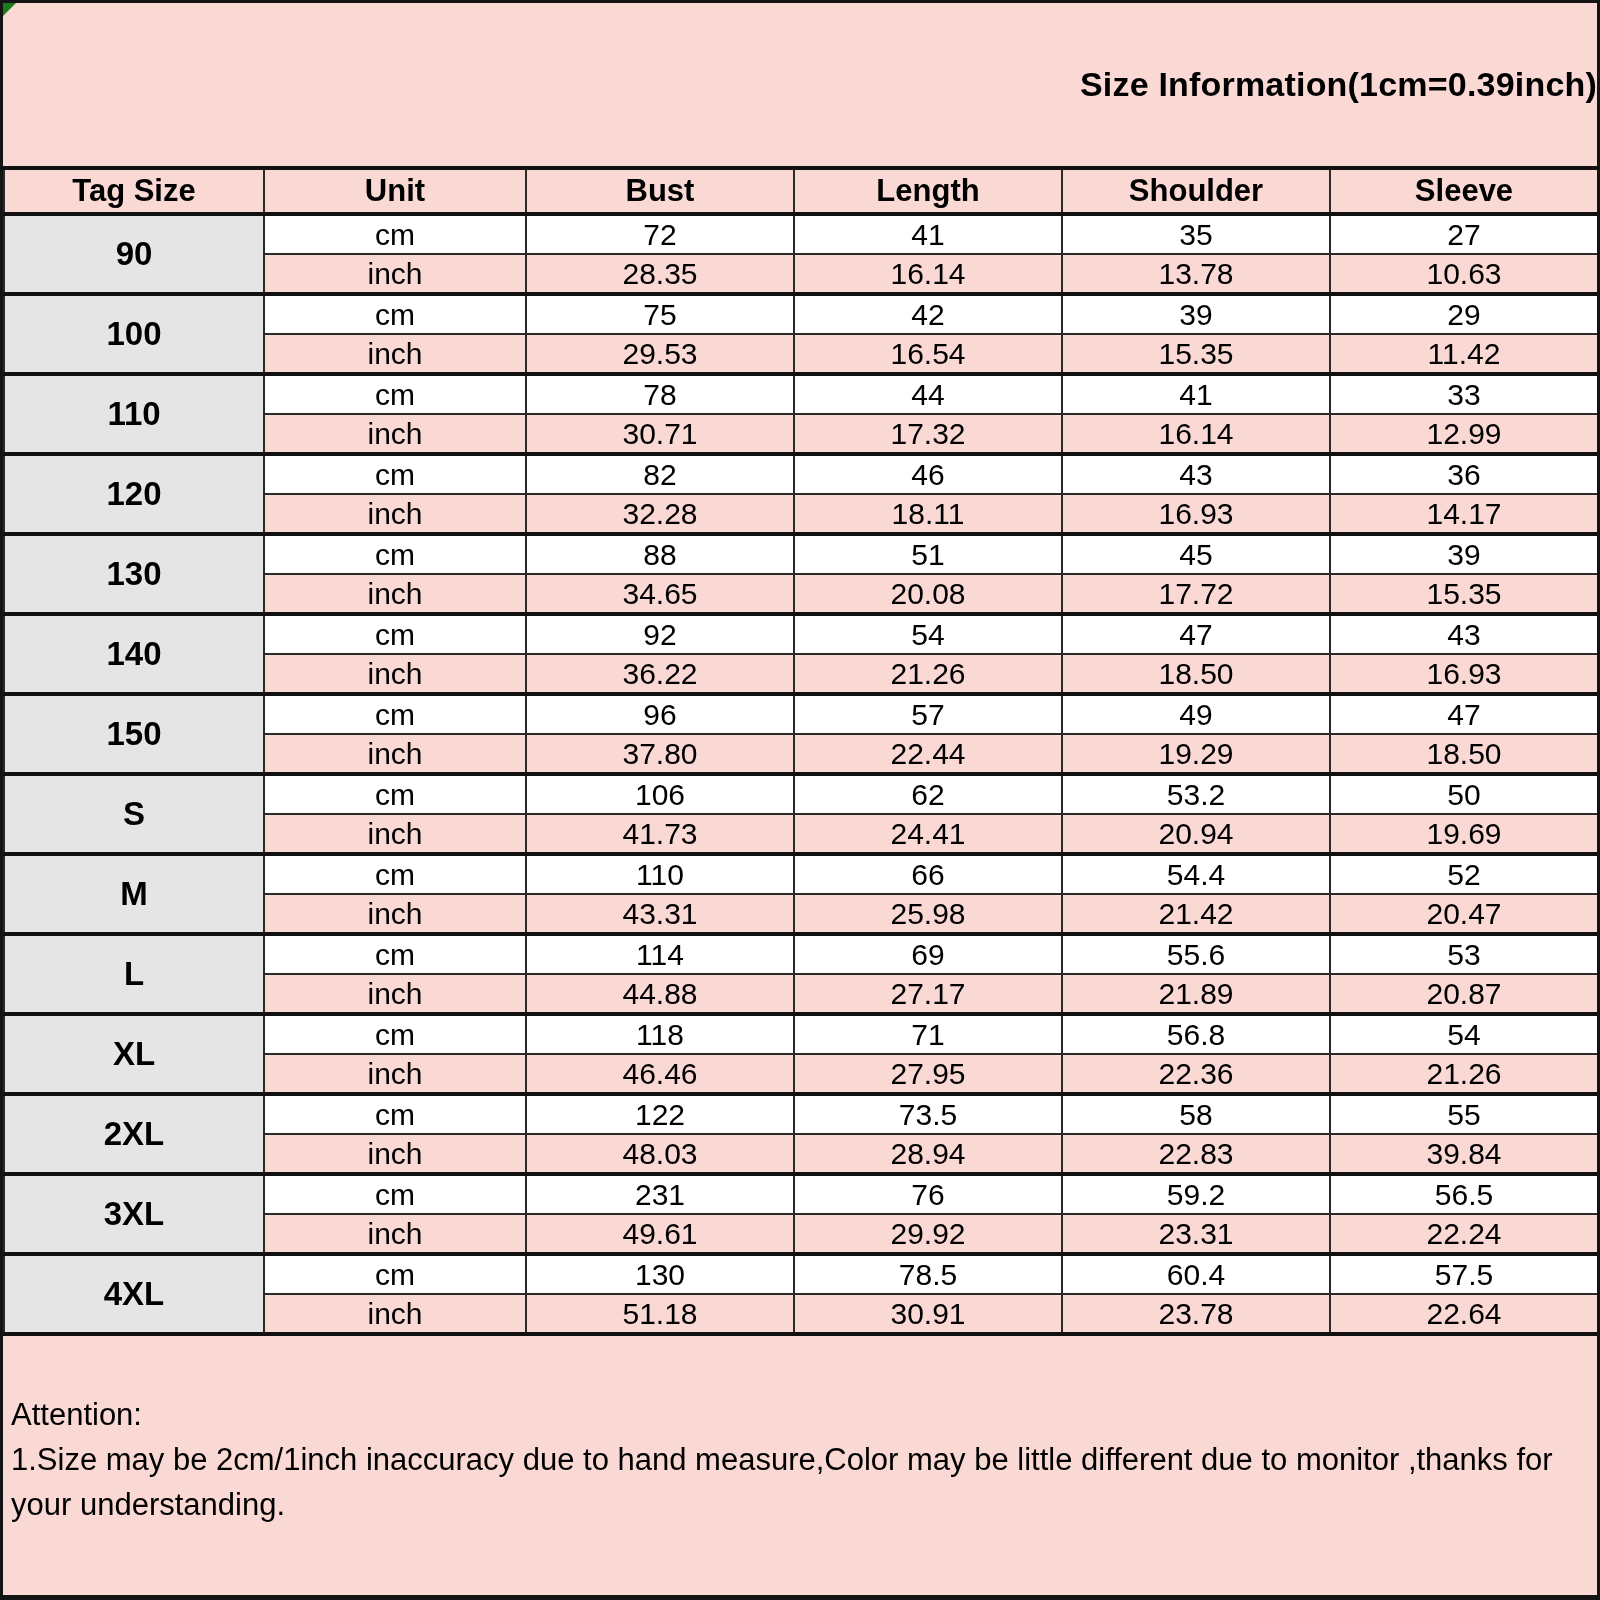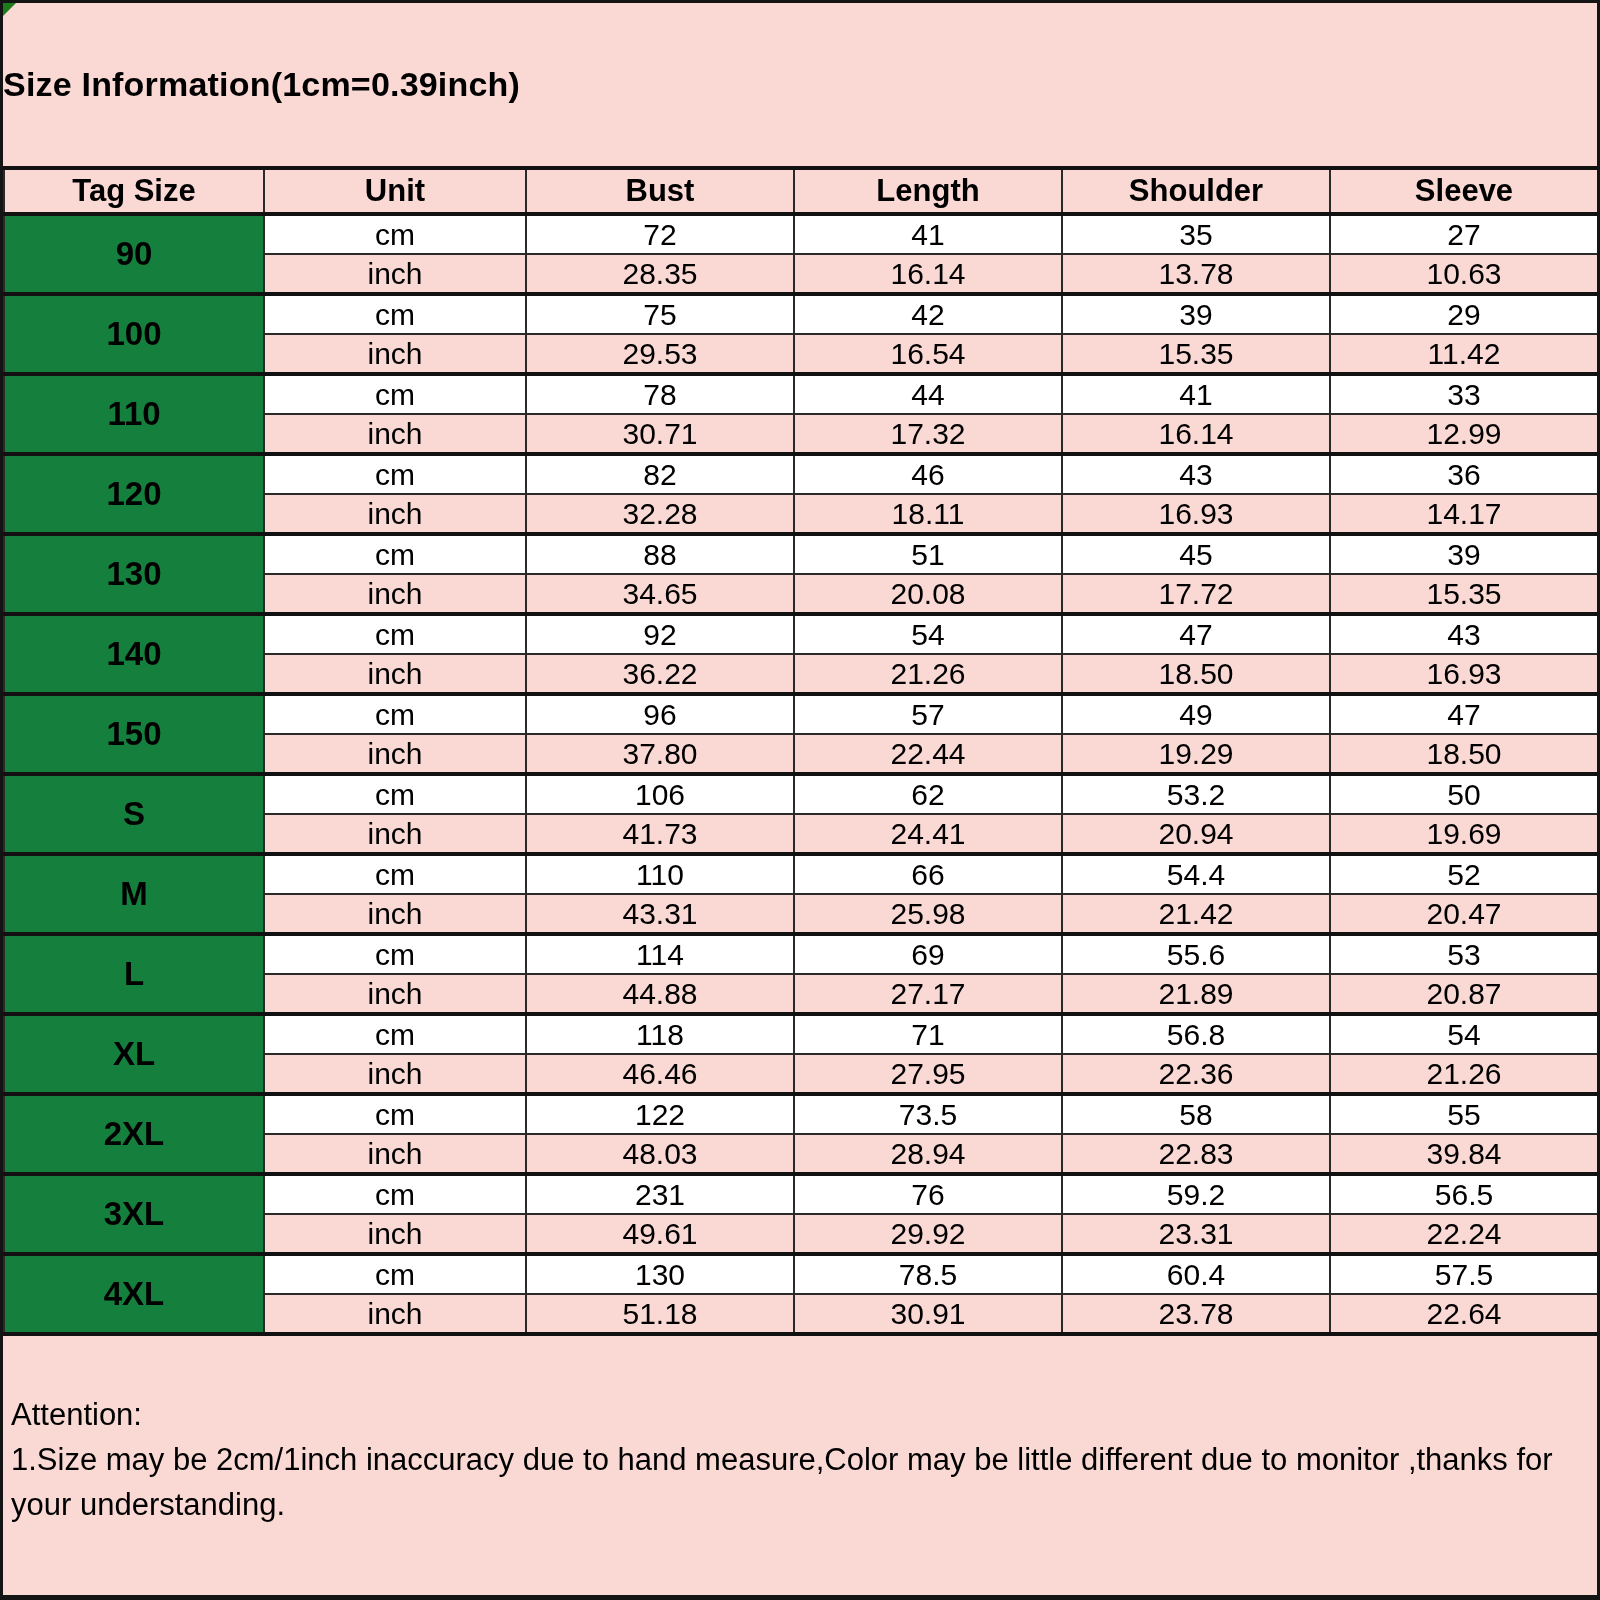--- a/index.html
+++ b/index.html
@@ -13,21 +13,21 @@
     color:#000;
     position:relative;
     overflow:hidden;
   }
   .corner{
     position:absolute;top:0;left:0;width:0;height:0;
     border-top:13px solid #1d7a1d;border-right:13px solid transparent;
   }
   .hdr-block{
     height:163px;
-    display:flex;flex-direction:column;align-items:flex-start;justify-content:center;
+    display:flex;flex-direction:column;align-items:flex-end;justify-content:center;
     gap:26px;
   }
   .title{font-size:34px;font-weight:bold;letter-spacing:.2px;}
   .subtitle{font-size:31px;}
   table.size-table{
     width:1594px;
     border-collapse:collapse;
     table-layout:fixed;
     background:#fff;
   }
@@ -50,21 +50,21 @@
     border-left:2px solid #2a2a2a;
     border-right:2px solid #2a2a2a;
     text-align:center;vertical-align:middle;
     padding:0;
     background:#fff;
   }
   .size-table tr.cm-row > td{border-top:4px solid #111;}
   .size-table tr.cm-row > td.data-cell, .size-table tr.cm-row > td.unit-cell{border-bottom:2px solid #2a2a2a;}
   .size-table tr.inch-row > td{background:#fad9d5;border-bottom:4px solid #111;}
   .size-table td.tag-cell{
-    font-size:33px;font-weight:bold;background:#15803d;
+    font-size:33px;font-weight:bold;background:#e5e5e5;
     border-bottom:4px solid #111;
   }
   .attention{
     padding:14px 8px 0 8px;
     font-size:31px;
     line-height:1.45;
     margin-top:43px;
   }
   .attention p{margin:0;}
 </style>

